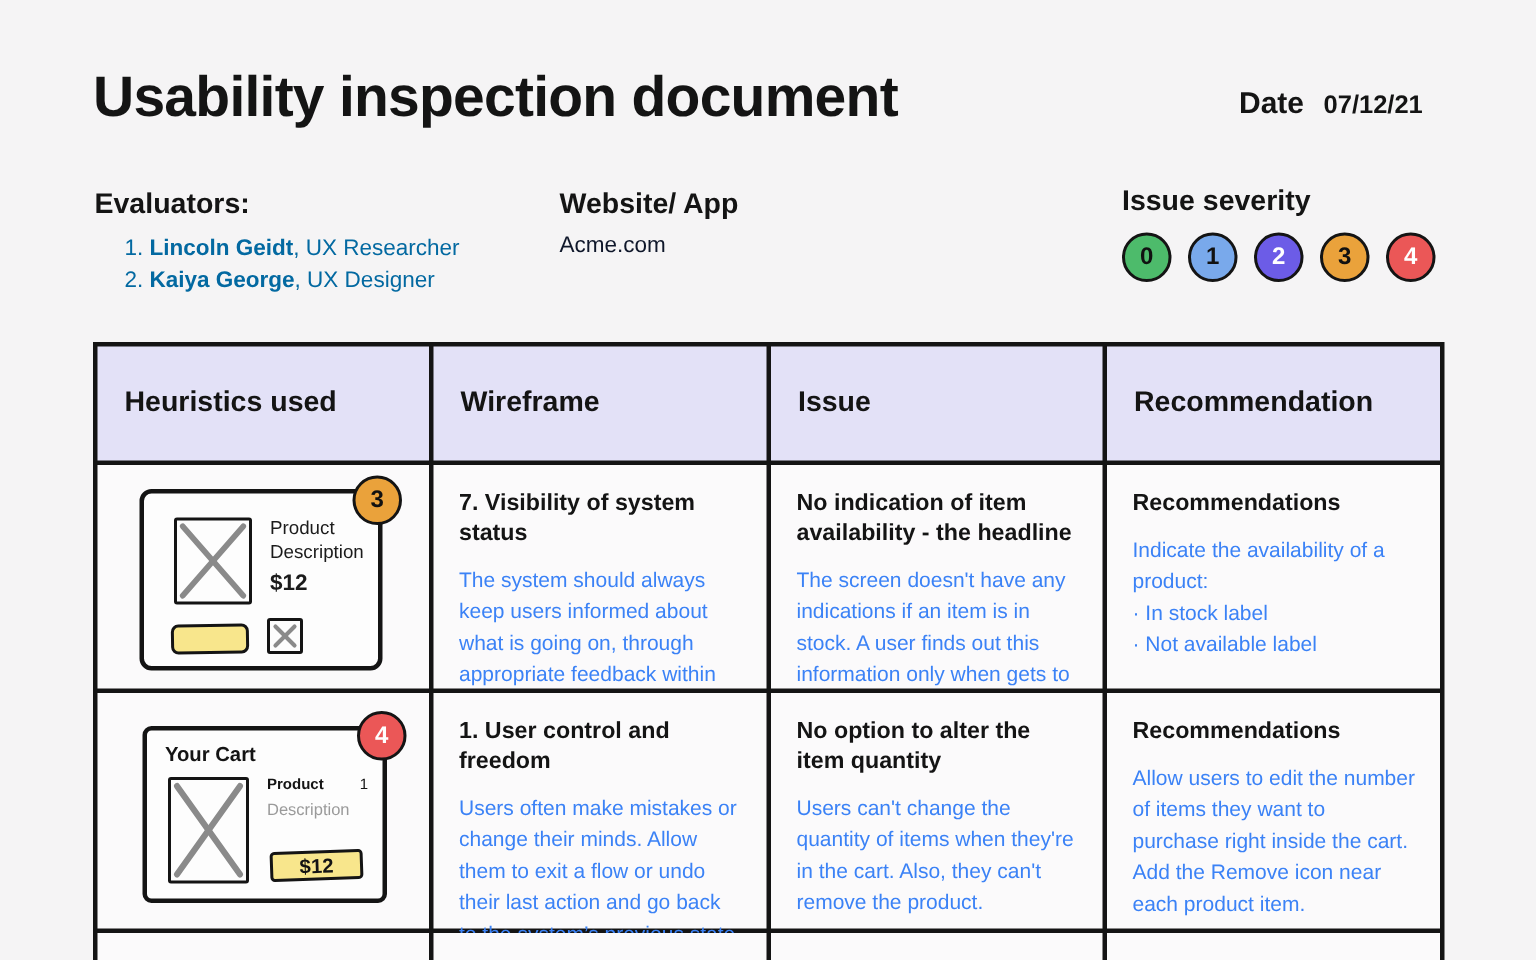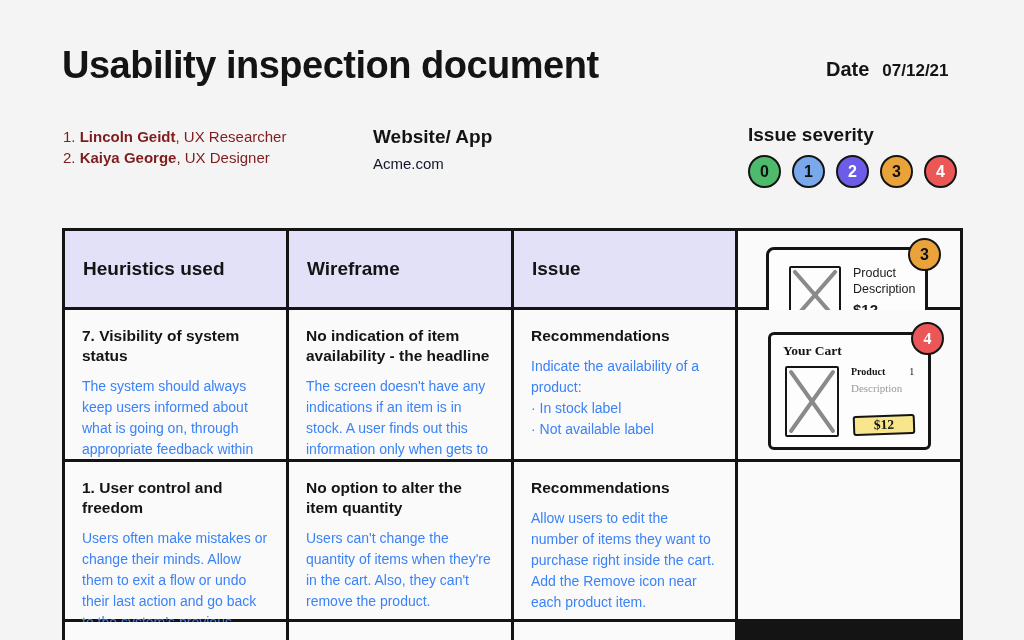--- a/index.html
+++ b/index.html
@@ -17,21 +17,21 @@
   }
   .date-wrap {
     position:absolute; left:826px; top:58px;
     display:flex; align-items:baseline; gap:13px;
   }
   .date-label { font-size:20px; font-weight:800; }
   .date-value { font-size:17px; font-weight:700; }
 
   .evaluators { position:absolute; left:63px; top:126px; }
   .block-heading { font-size:19px; font-weight:800; margin-bottom:7px; }
-  .eval-item { font-size:15px; line-height:21px; color:#7f1d1d; }
+  .eval-item { font-size:15px; line-height:21px; color:#0369a1;margin-left:20px; }
   .eval-item .name { font-weight:700; }
 
   .website { position:absolute; left:373px; top:126px; }
   .website-value { font-size:15px; color:#0f172a; }
 
   .severity { position:absolute; left:748px; top:124px; }
   .sev-row { display:flex; gap:11px; margin-top:9px; }
   .sev-circle {
     width:33px; height:33px; border-radius:50%;
     border:2.5px solid #141414;
@@ -74,21 +74,21 @@
   }
   .card1 { left:28px; top:16px; width:162px; height:121px; }
   .card1 .imgbox  { left:20px; top:16px; width:52px; height:58px; }
   .card1 .txt     { position:absolute; left:84px; top:15px; font-size:12.5px; line-height:16px; color:#1b1b1b; }
   .card1 .price   { font-size:15px; font-weight:800; margin-top:5px; }
   .card1 .btn     { position:absolute; left:18px; top:87px; width:52px; height:20px;
                     background:#F8E68C; border:2.5px solid #141414; border-radius:5px; transform:rotate(-1deg); }
   .card1 .xsmall  { left:82px; top:83px; width:24px; height:24px; }
   .card1 .sev-badge { right:-16px; top:-12px; }
 
-  .card2 { left:30px; top:22px; width:163px; height:118px; border-radius:6px;font-family:Liberation Serif, serif; }
+  .card2 { left:30px; top:22px; width:163px; height:118px; border-radius:6px; }
   .card2 .card-title { position:absolute; left:12px; top:8px; font-size:13.5px; font-weight:800; }
   .card2 .imgbox { left:14px; top:31px; width:54px; height:71px; }
   .card2 .prodrow { position:absolute; left:80px; top:31px; font-size:10px; font-weight:800; }
   .card2 .qty { font-weight:400; margin-left:24px; }
   .card2 .desc { position:absolute; left:80px; top:47px; font-size:11px; color:#9a9a9a; }
   .card2 .price-badge {
     position:absolute; left:82px; top:80px; width:62px; height:20px;
     background:#F8E68C; border:2.5px solid #141414; border-radius:3px;
     display:flex; align-items:center; justify-content:center;
     font-size:13.5px; font-weight:800; transform:rotate(-2deg);
@@ -99,20 +99,21 @@
 <body>
 
 <h1 class="title">Usability inspection document</h1>
 
 <div class="date-wrap">
   <span class="date-label">Date</span>
   <span class="date-value">07/12/21</span>
 </div>
 
 <div class="evaluators">
+  <div class="block-heading">Evaluators:</div>
   <div class="eval-item"><span>1. </span><span class="name">Lincoln Geidt</span><span>, UX Researcher</span></div>
   <div class="eval-item"><span>2. </span><span class="name">Kaiya George</span><span>, UX Designer</span></div>
 </div>
 
 <div class="website">
   <div class="block-heading">Website/ App</div>
   <div class="website-value">Acme.com</div>
 </div>
 
 <div class="severity">
@@ -124,20 +125,21 @@
     <div class="sev-circle" style="background:#EAA23B;color:#111111">3</div>
     <div class="sev-circle" style="background:#EB5757;color:#ffffff">4</div>
   </div>
 </div>
 
 <div class="grid">
 
   <div class="th">Heuristics used</div>
   <div class="th">Wireframe</div>
   <div class="th">Issue</div>
+  <div class="th">Recommendation</div>
 
   <div class="td wire">
     <div class="card card1">
       <div class="imgbox">
         <svg viewBox="0 0 50 56" preserveAspectRatio="none">
             <line x1="4" y1="4" x2="46" y2="52" stroke="#8a8a8a" stroke-width="4" stroke-linecap="round"></line>
             <line x1="46" y1="4" x2="4" y2="52" stroke="#8a8a8a" stroke-width="4" stroke-linecap="round"></line>
           </svg>
       </div>
       <div class="txt">

